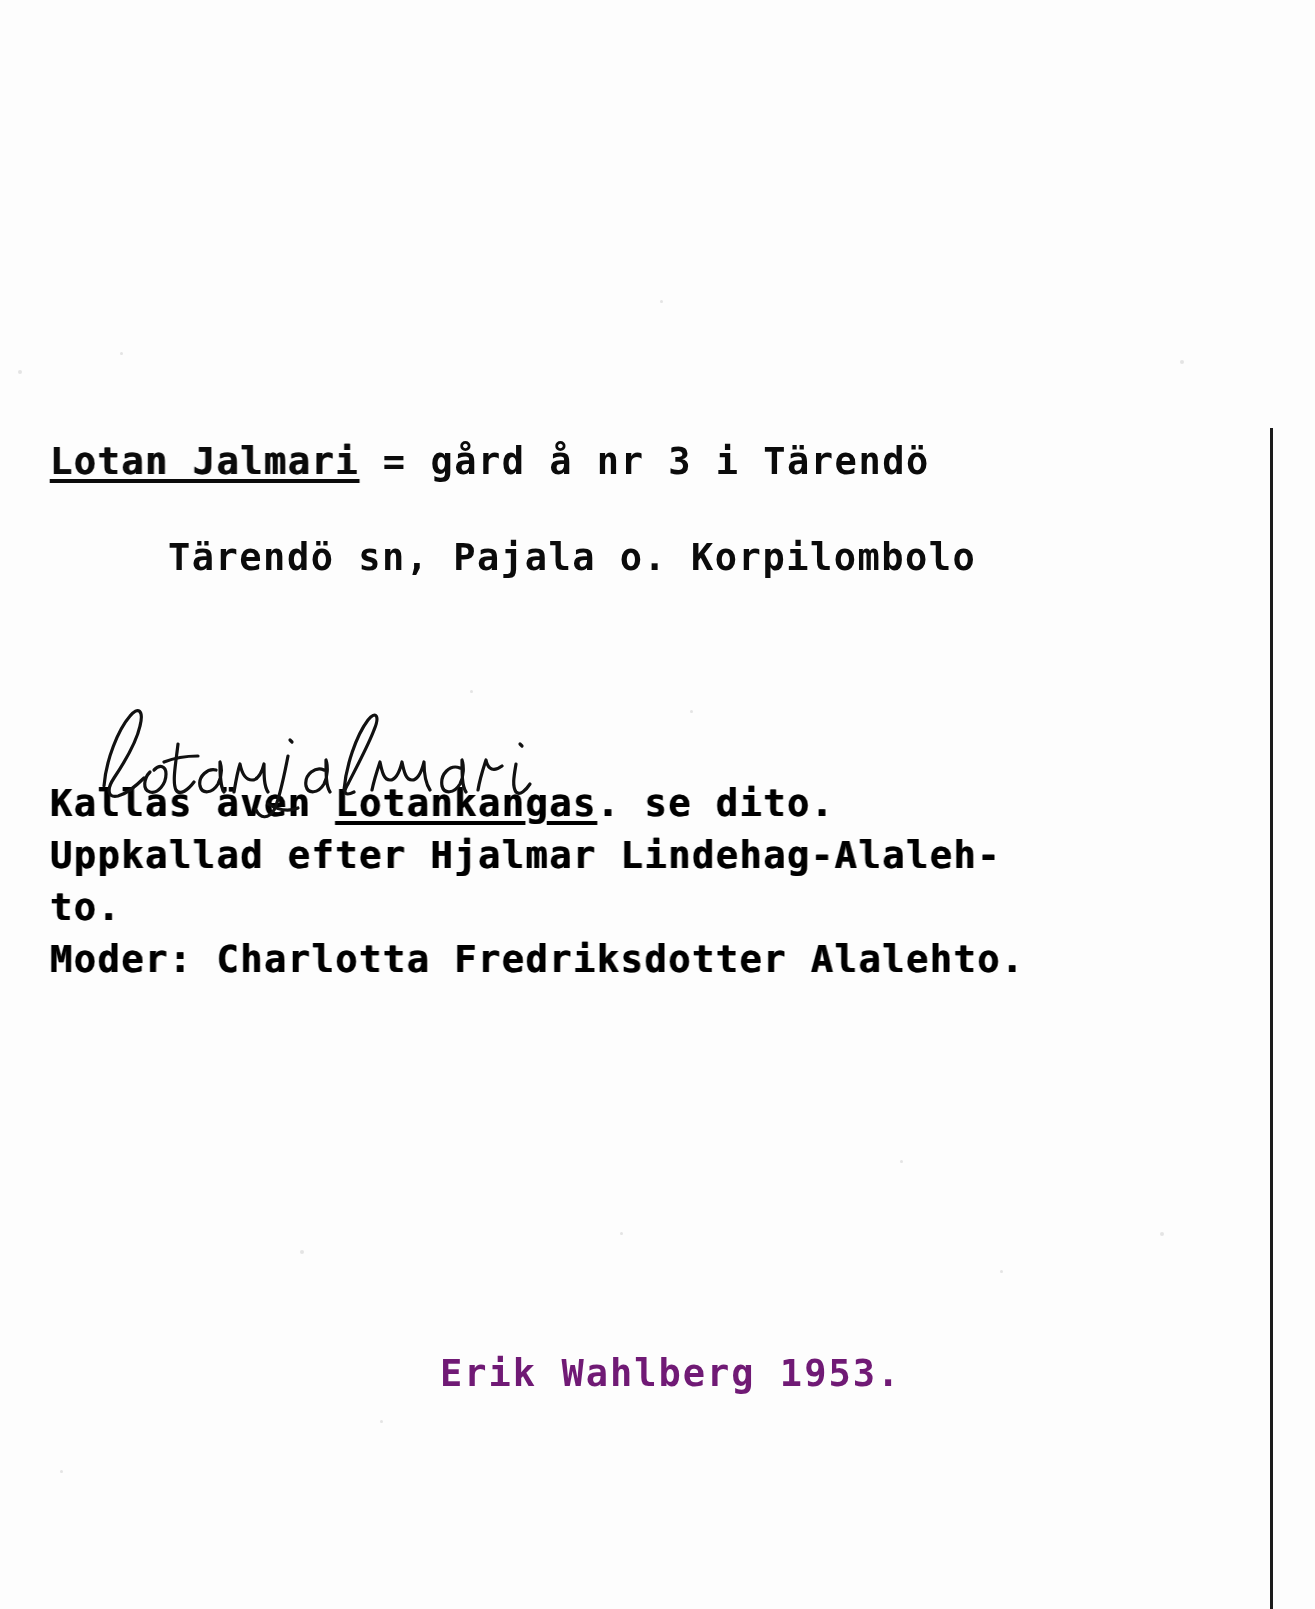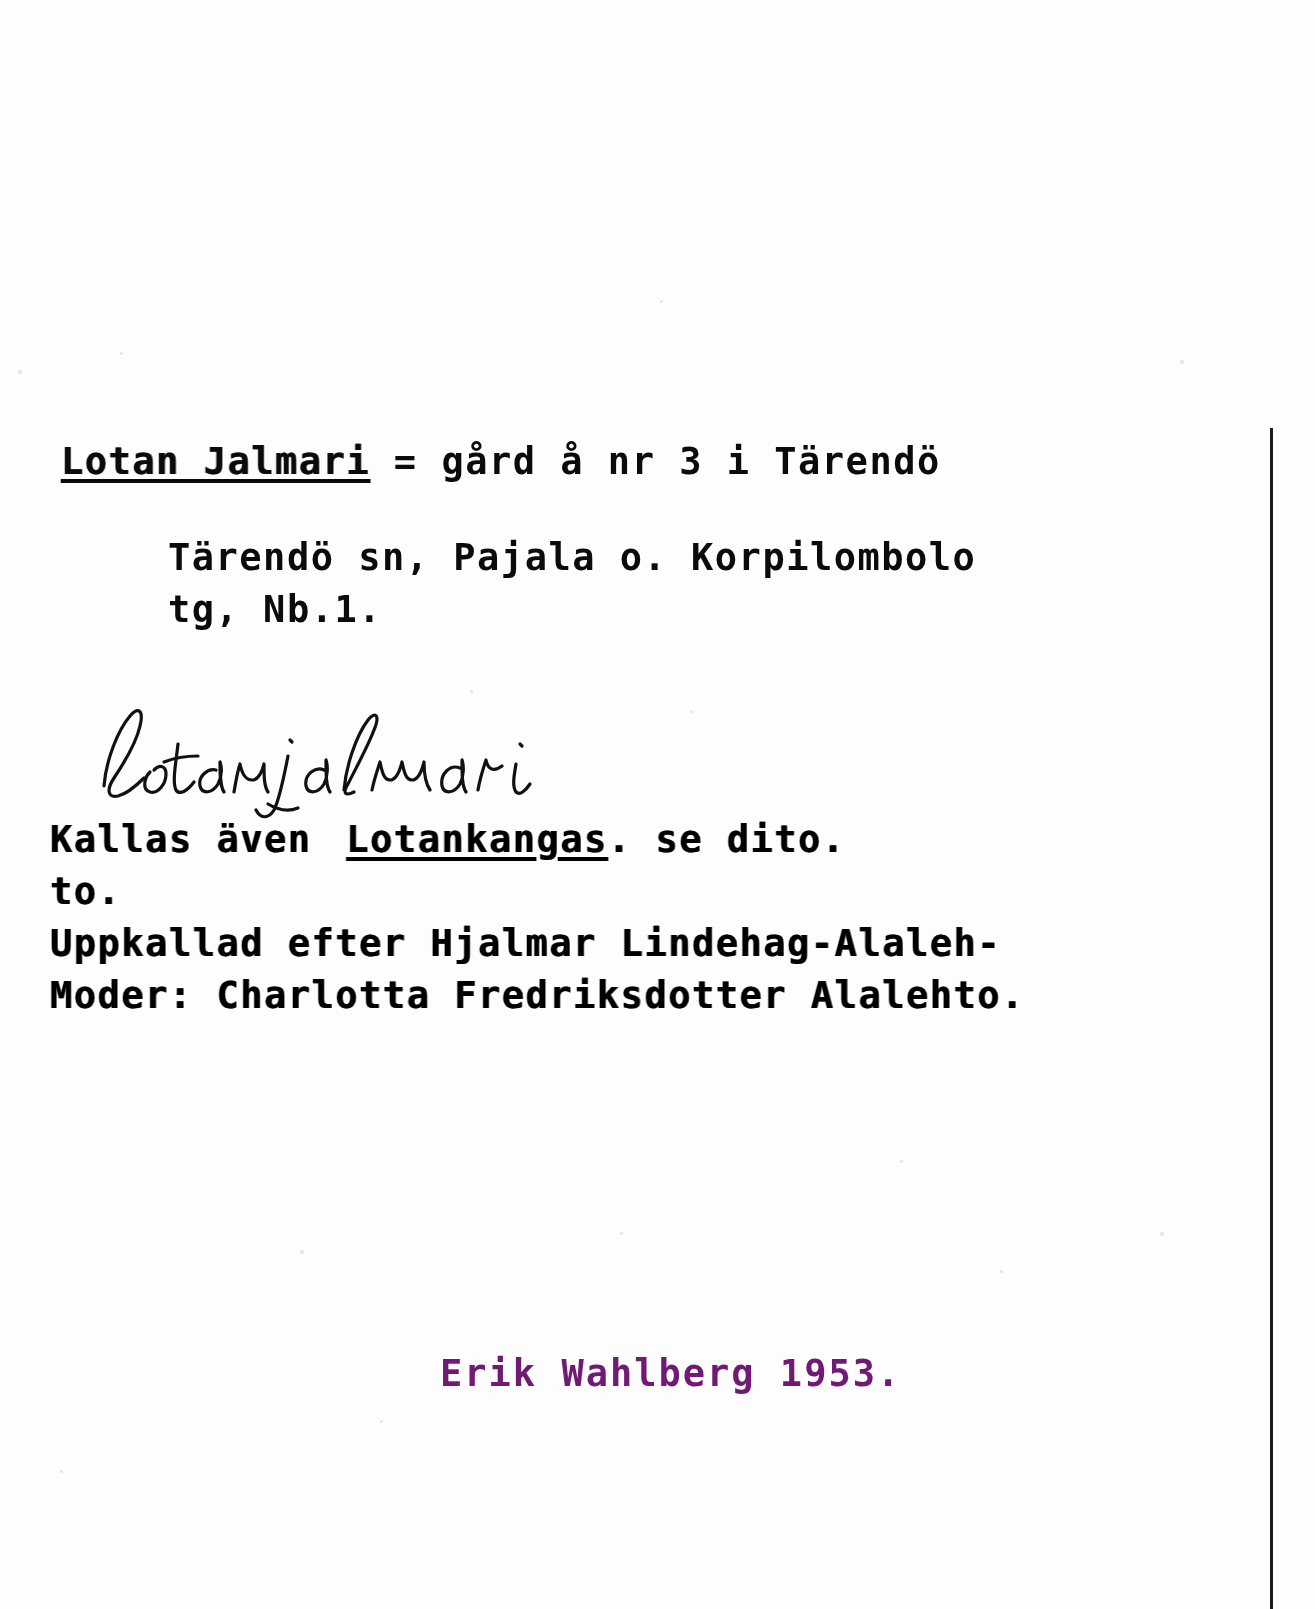--- a/index.html
+++ b/index.html
@@ -50,26 +50,26 @@
     color: #0b0b0b;
     font-size: 37px;
     line-height: 52px;
     letter-spacing: 1.5px;
     font-weight: 700;
     -webkit-font-smoothing: none;
   }
 
   .line { white-space: pre; }
   .indent { padding-left: 118px; }
-  .u { text-decoration: underline; text-underline-offset: 5px; text-decoration-thickness: 4px; margin-left: 11px; }
+  .u { text-decoration: underline; text-underline-offset: 5px; text-decoration-thickness: 4px; }
   .heavy { font-weight: 700; filter: contrast(1.3); }
   .smudge { text-shadow: 0.8px 0 0 rgba(0,0,0,.55), -0.8px 0 0 rgba(0,0,0,.35); }
 
   .blk-1 { margin-bottom: 44px; }
-  .blk-2 { margin-bottom: 32px; }
+  .blk-2 { margin-bottom: 48px; }
   .blk-3 { margin-top: 8px; }
 
   
   #handwriting {
     position: absolute;
     left: 92px;
     top: 700px;
     width: 600px;
     height: 120px;
     color: #111;
@@ -109,29 +109,28 @@
   <div id="right-rule"></div>
 
   <div id="typed">
 
     <div class="blk-1">
       <div class="line"><span class="u smudge">Lotan Jalmari</span><span> = gård å nr 3 i Tärendö</span></div>
     </div>
 
     <div class="blk-2">
       <div class="line indent">Tärendö sn, Pajala o. Korpilombolo</div>
-      <div class="line indent">tg, Nb.1.</div>
     </div>
 
     <div style="height:138px"></div>
 
     <div class="blk-3">
       <div class="line heavy smudge"><span>Kallas även </span><span class="u">Lotankangas</span><span>. se dito.</span></div>
+      <div class="line heavy smudge">Uppkallad efter Hjalmar Lindehag-Alaleh-</div>
       <div class="line heavy smudge">to.</div>
-      <div class="line heavy smudge">Uppkallad efter Hjalmar Lindehag-Alaleh-</div>
       <div class="line heavy smudge">Moder: Charlotta Fredriksdotter Alalehto.</div>
     </div>
   </div>
 
   <div id="handwriting">
     <svg width="600" height="120" viewBox="0 0 600 120" fill="none" stroke="#111" stroke-width="3.2" stroke-linecap="round" stroke-linejoin="round">
       <title>Lotanjalmari</title>
 
       <path d="M12 86 C14 60 26 30 38 16 C46 6 52 10 48 26 C44 44 30 66 22 78 C14 90 16 98 26 96 C34 94 44 86 52 78"></path>
 

